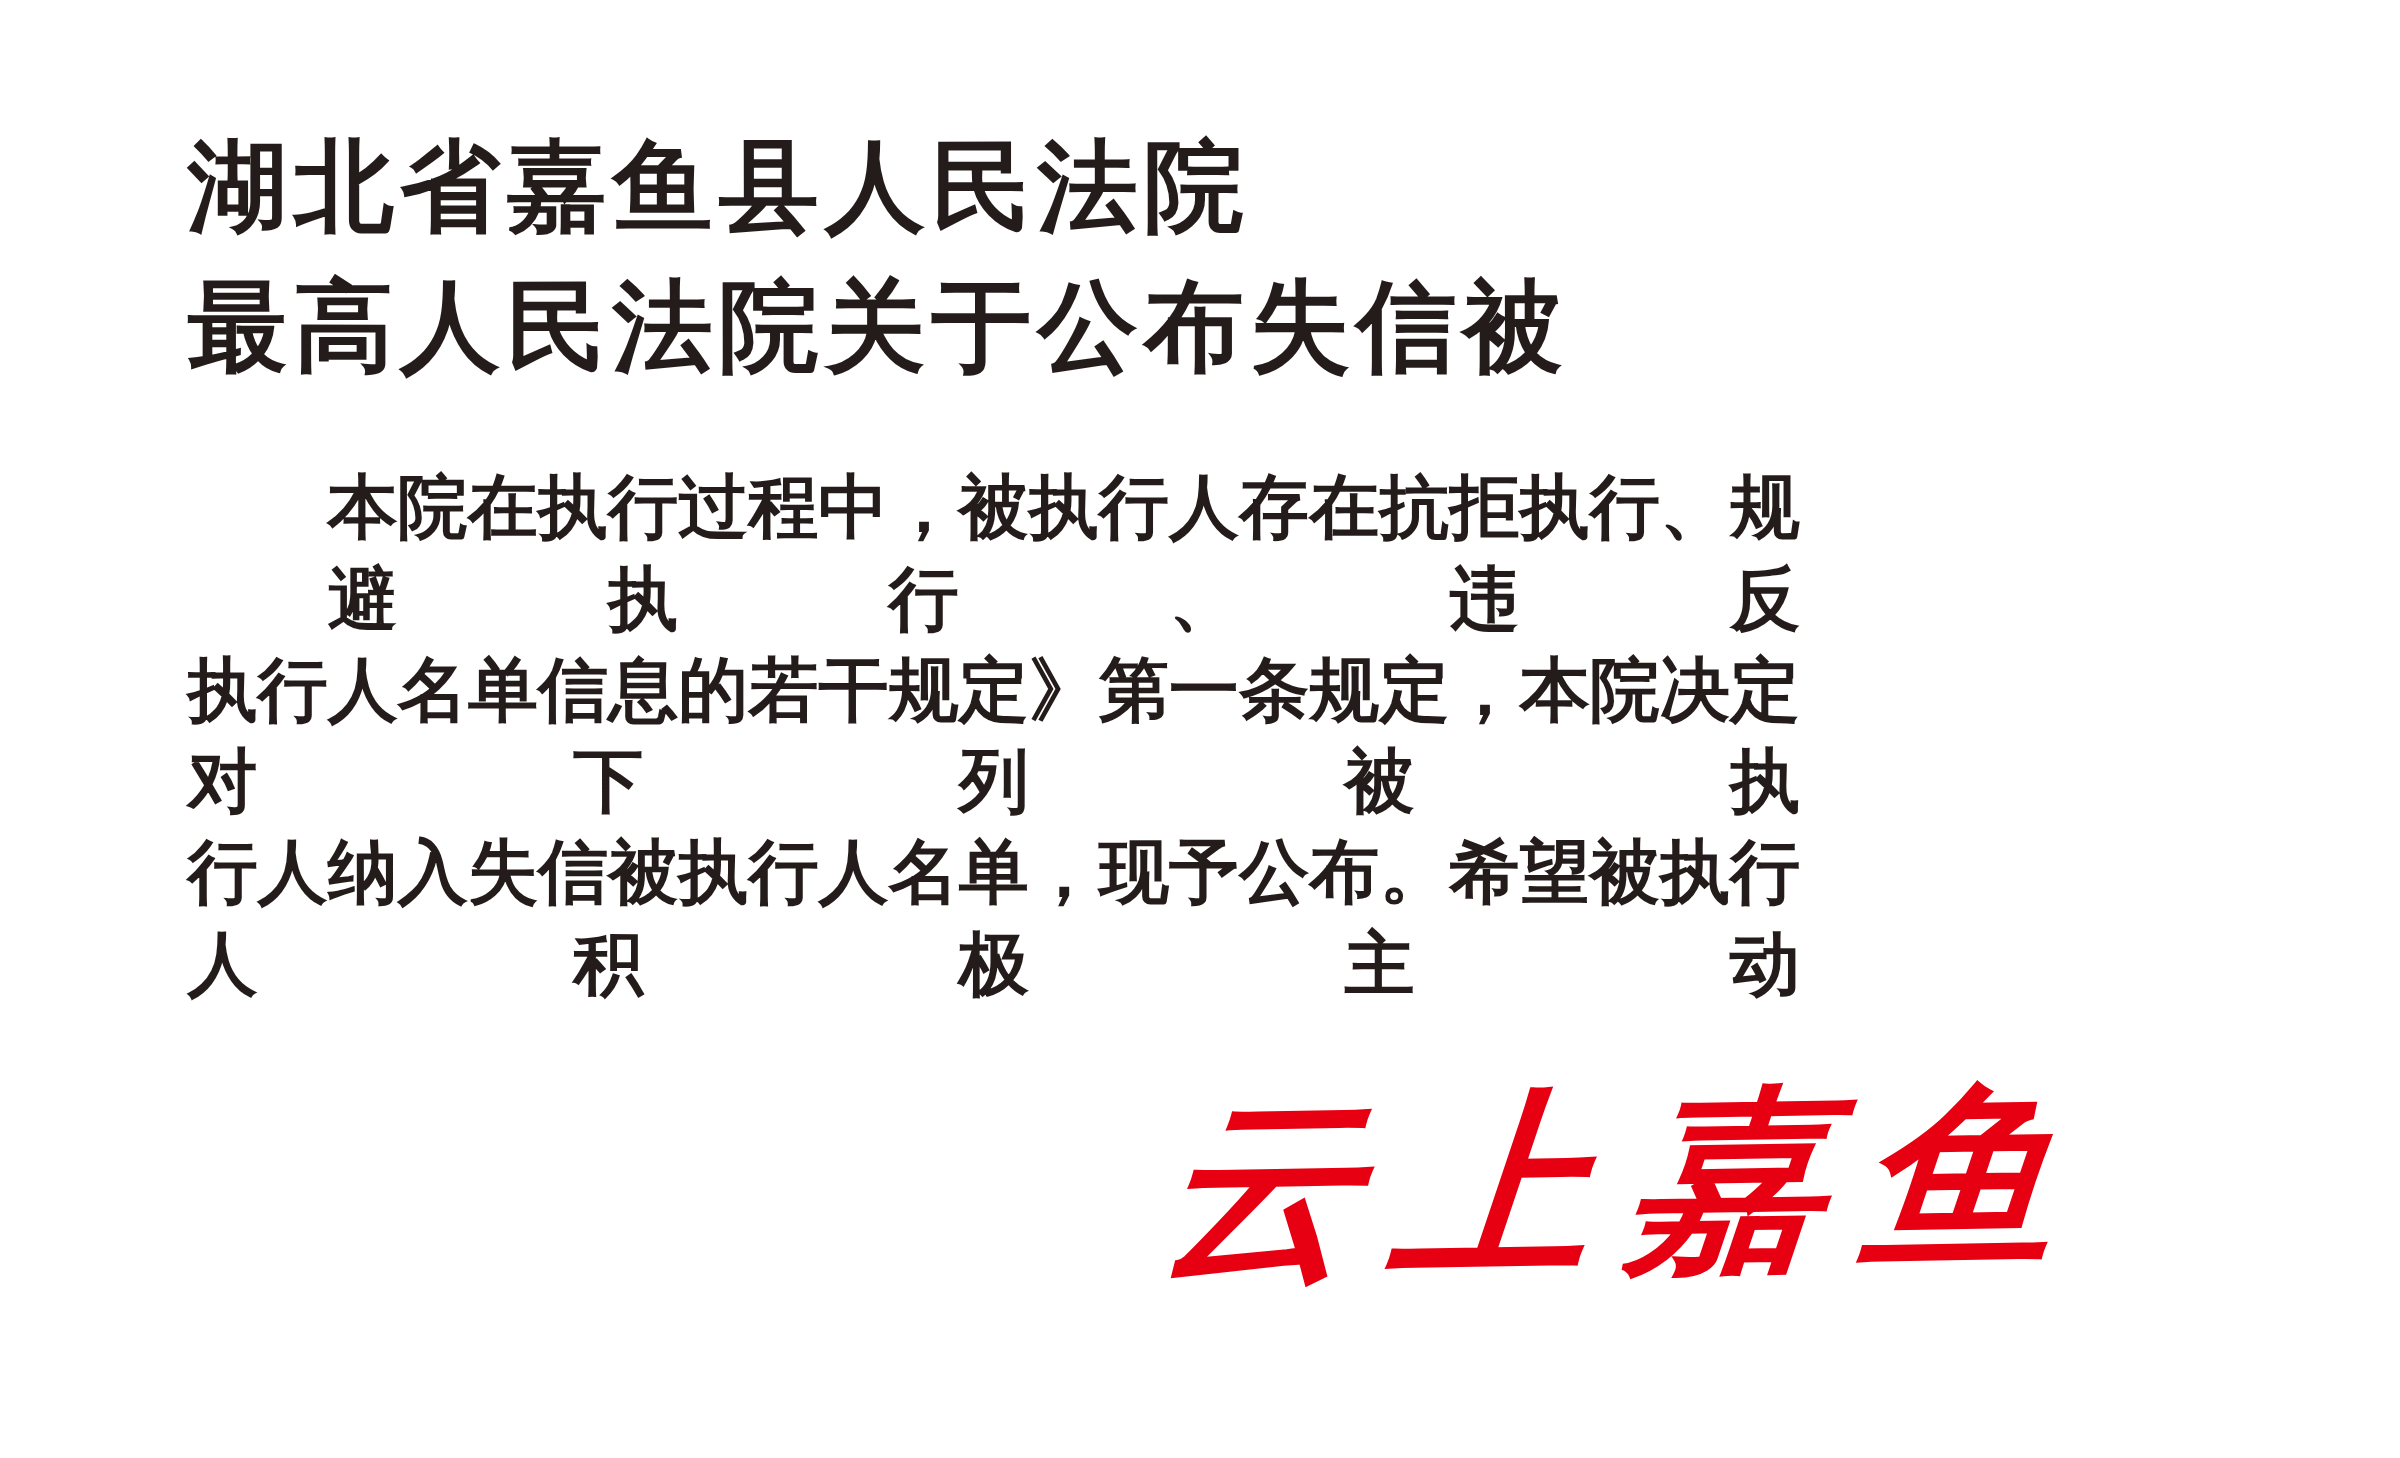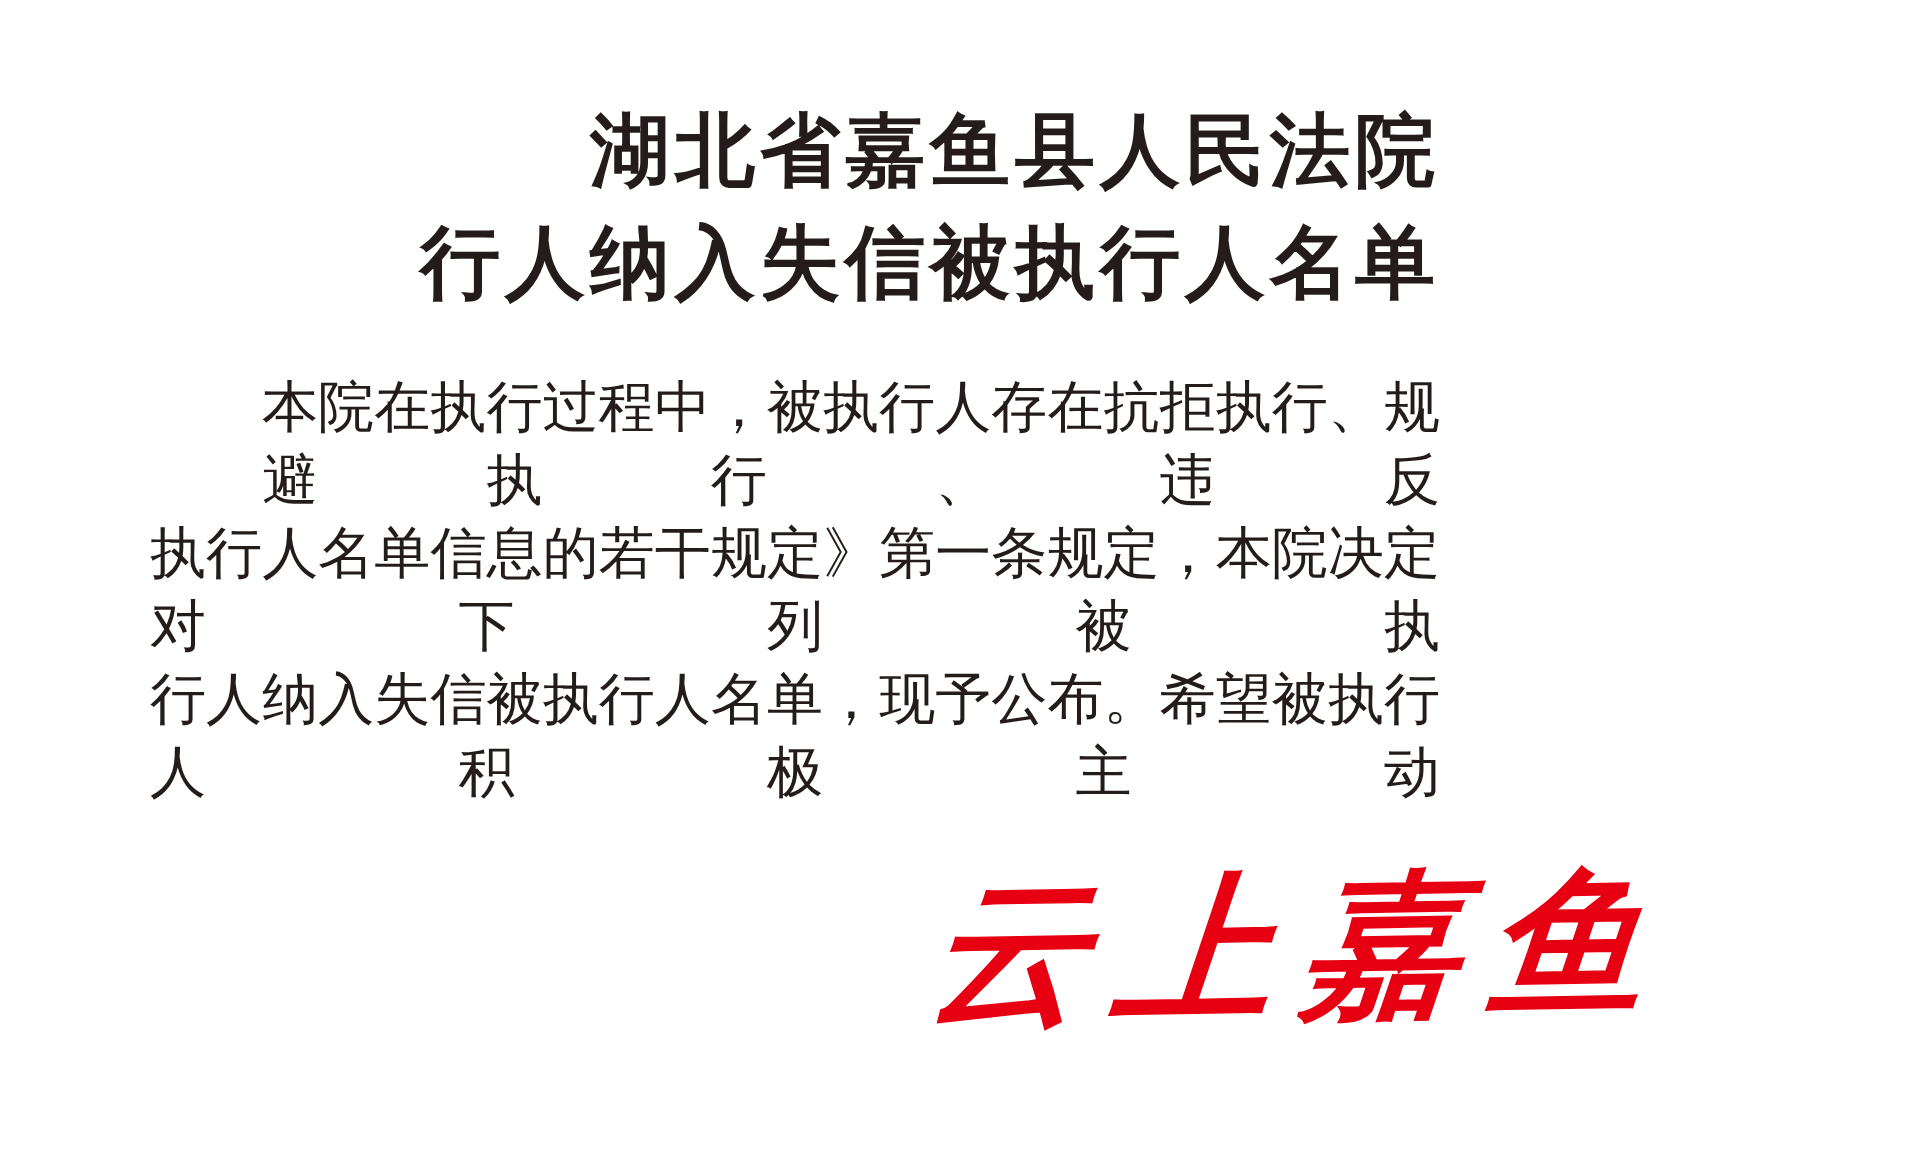--- a/index.html
+++ b/index.html
@@ -15,38 +15,38 @@
     font-family: "Liberation Serif", "DejaVu Serif", serif;
     color: #241c1a;
   }
   .doc {
     position: absolute;
     left: 150px;
     top: 95px;
     width: 1290px;
   }
   .title {
-    text-align: right;
+    text-align: left;
     font-weight: bold;
     font-size: 80px;
     line-height: 112px;
     letter-spacing: 5px;
     color: #241c1a;
     white-space: nowrap;
   }
   .body-block {
     margin-top: 52px;
   }
   .body-line {
     font-size: 56px;
     line-height: 73px;
     color: #241c1a;
     text-align: justify;
     text-align-last: justify;
-    font-weight: 400;
+    font-weight: 700;
   }
   .body-line.indented {
     padding-left: 112px; 
   }
   .watermark {
     position: absolute;
     left: 930px;
     top: 870px;
     font-size: 158px;
     line-height: 1;
@@ -58,21 +58,21 @@
     transform: rotate(-1deg) skewX(-6deg);
     mix-blend-mode: multiply;
     pointer-events: none;
   }
 </style>
 </head>
 <body>
 
 <div class="doc">
   <div class="title">湖北省嘉鱼县人民法院</div>
-  <div class="title">行人纳入失信被执行人名单</div>
+  <div class="title">最高人民法院关于公布失信被</div>
 
   <div class="body-block">
     <div class="body-line indented">本院在执行过程中，被执行人存在抗拒执行、规避执行、违反</div>
     <div class="body-line">执行人名单信息的若干规定》第一条规定，本院决定对下列被执</div>
     <div class="body-line">行人纳入失信被执行人名单，现予公布。希望被执行人积极主动</div>
 
   </div>
 </div>
 
 <div class="watermark">云上嘉鱼</div>

